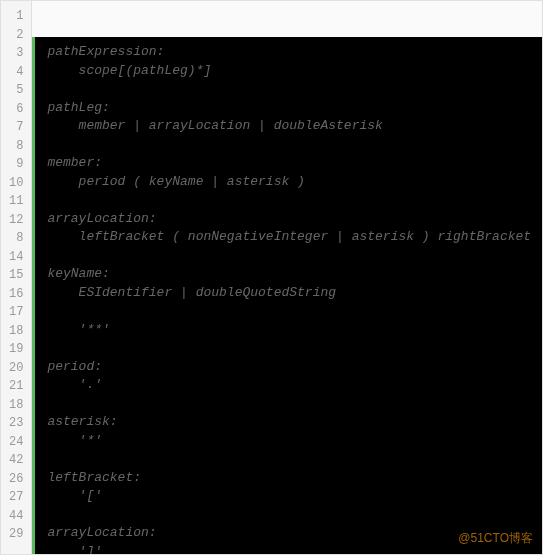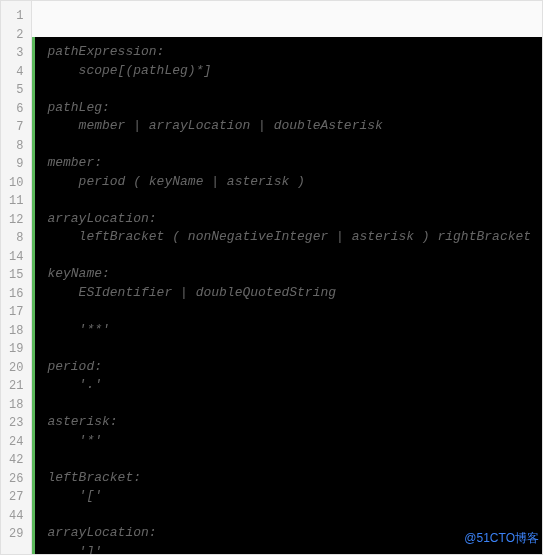--- a/index.html
+++ b/index.html
@@ -49,23 +49,23 @@
       padding: 0 12px;
       line-height: 18.5px;
       height: 18.5px;
       white-space: pre;
       font-style: italic;
       color: #666;
     }
     .watermark {
       position: absolute;
       bottom: 8px;
-      right: 4px;
+      right: 10px;
       font-size: 12px;
-      color: #3b82f6;
+      color: #a16207;
       font-style: normal;
       font-family: sans-serif;
     }
   </style>
 </head>
 <body>
 
 <div class="code-container">
   <div class="gutter" id="gutter">
       <div class="line-number">1</div>

